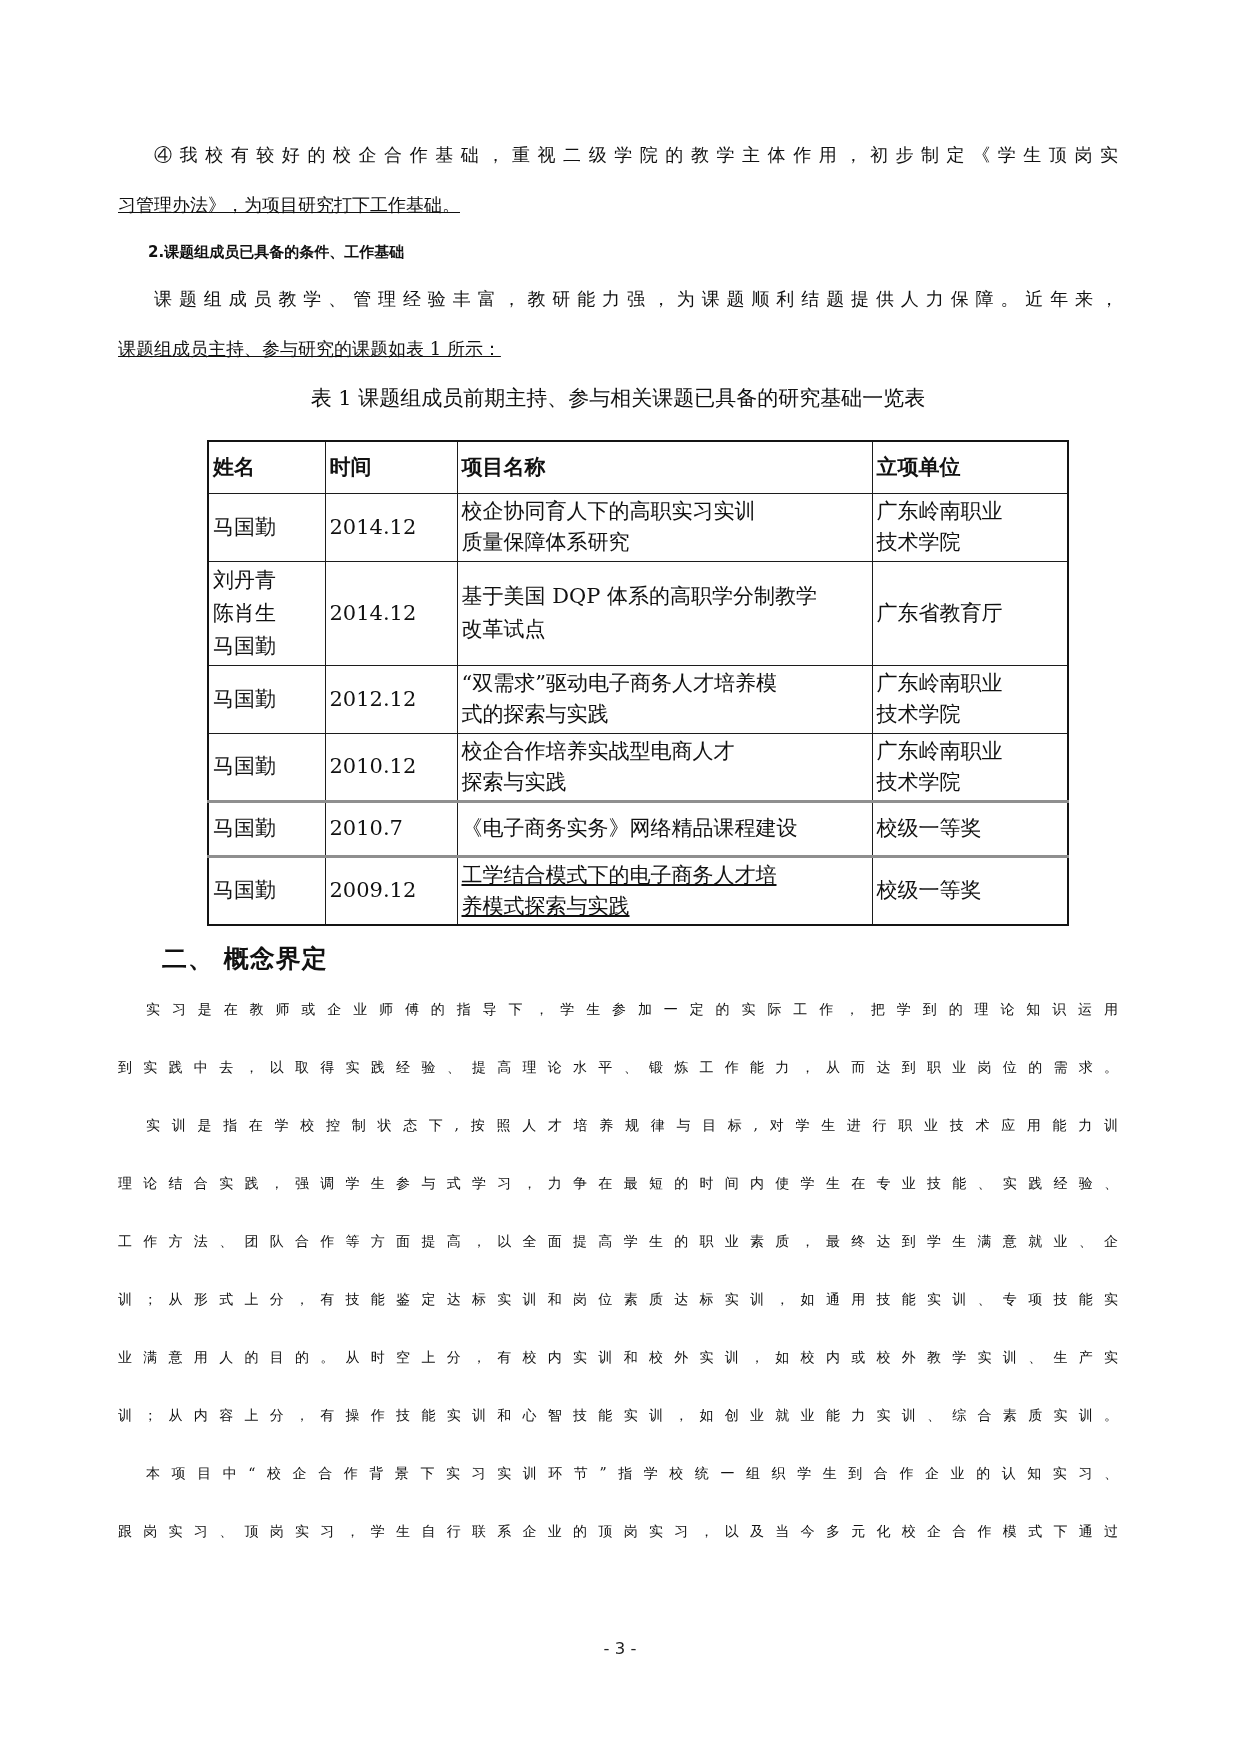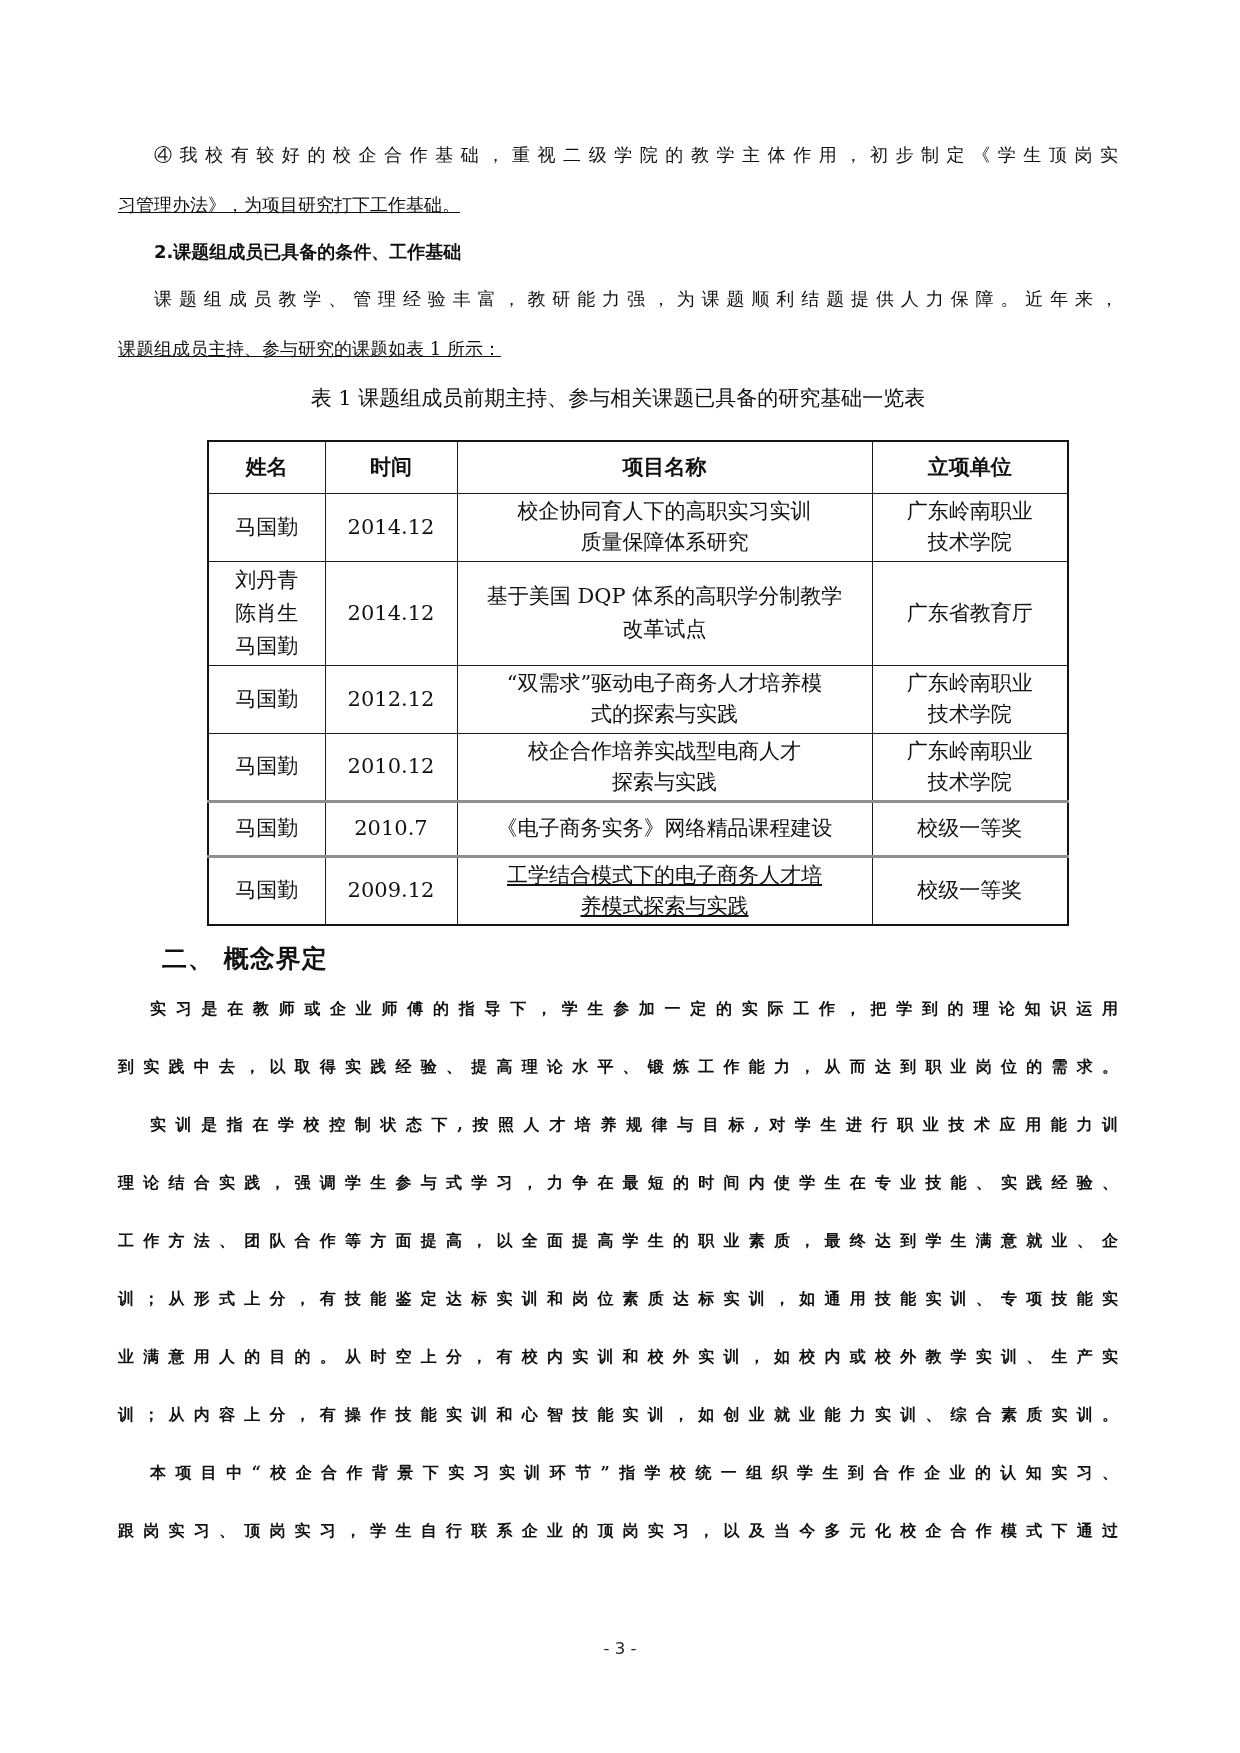--- a/index.html
+++ b/index.html
@@ -11,28 +11,28 @@
     font-family: "DejaVu Serif", "Liberation Serif", serif;
     color: #111;
     overflow: hidden;
   }
   .content {
     padding: 130px 122px 0 118px;
   }
   
   .tline { height: 50px; line-height: 50px; font-size: 18px; }
   
-  .bline { height: 58px; line-height: 58px; font-size: 16px; font-weight: bold; }
+  .bline { height: 58px; line-height: 58px; font-size: 14px; }
   .jline { text-align: justify; text-align-last: justify; }
   .jline.short { text-align-last: left; text-decoration: underline; }
   .indent { text-indent: 2em; }
 
   .heading-sub {
     height: 44px; line-height: 44px;
-    font-size: 18px; font-weight: bold;
+    font-size: 15px; font-weight: bold;
     font-family: "DejaVu Sans", "Liberation Sans", sans-serif;
     text-indent: 2em;
   }
   .table-caption {
     height: 48px; line-height: 48px;
     font-size: 21px;
     text-align: center;
   }
   table.research {
     margin-left: 89px;
@@ -41,25 +41,25 @@
     border-collapse: collapse;
     table-layout: fixed;
     font-size: 21px;
   }
   table.research col.c-name { width: 117px; }
   table.research col.c-date { width: 132px; }
   table.research col.c-project { width: 415px; }
   table.research col.c-org { width: 196px; }
   table.research th, table.research td {
     border: 1.5px solid #1c1c1c;
-    text-align: center;
+    text-align: left;
     vertical-align: middle;
     white-space: pre-line;
     line-height: 31px;
-    padding: 2px 16px;
+    padding: 2px 4px;
   }
   table.research { border: 2px solid #141414; }
   table.research th {
     font-weight: bold;
     font-family: "DejaVu Sans", "Liberation Sans", sans-serif;
     height: 52px;
   }
   tr.r1 td { height: 68px; }
   tr.r2 td { height: 100px; line-height: 33px; }
   tr.r3 td { height: 68px; }

